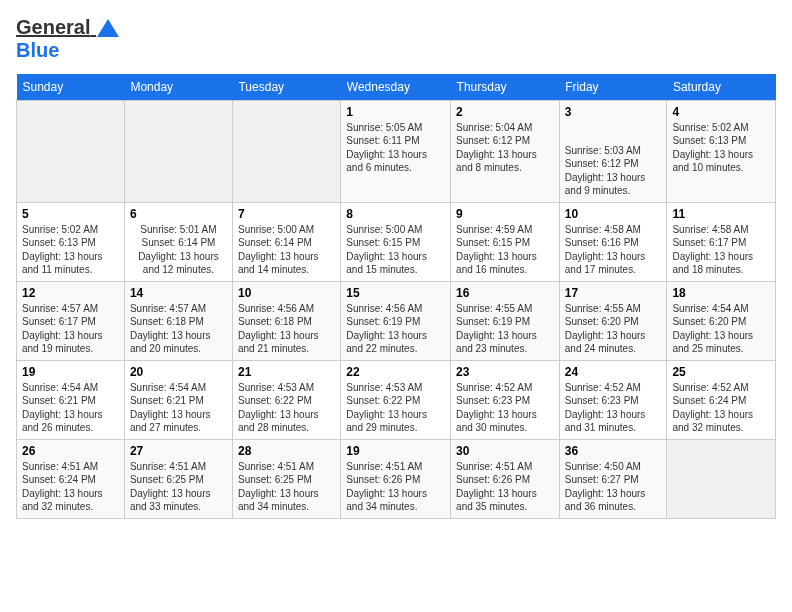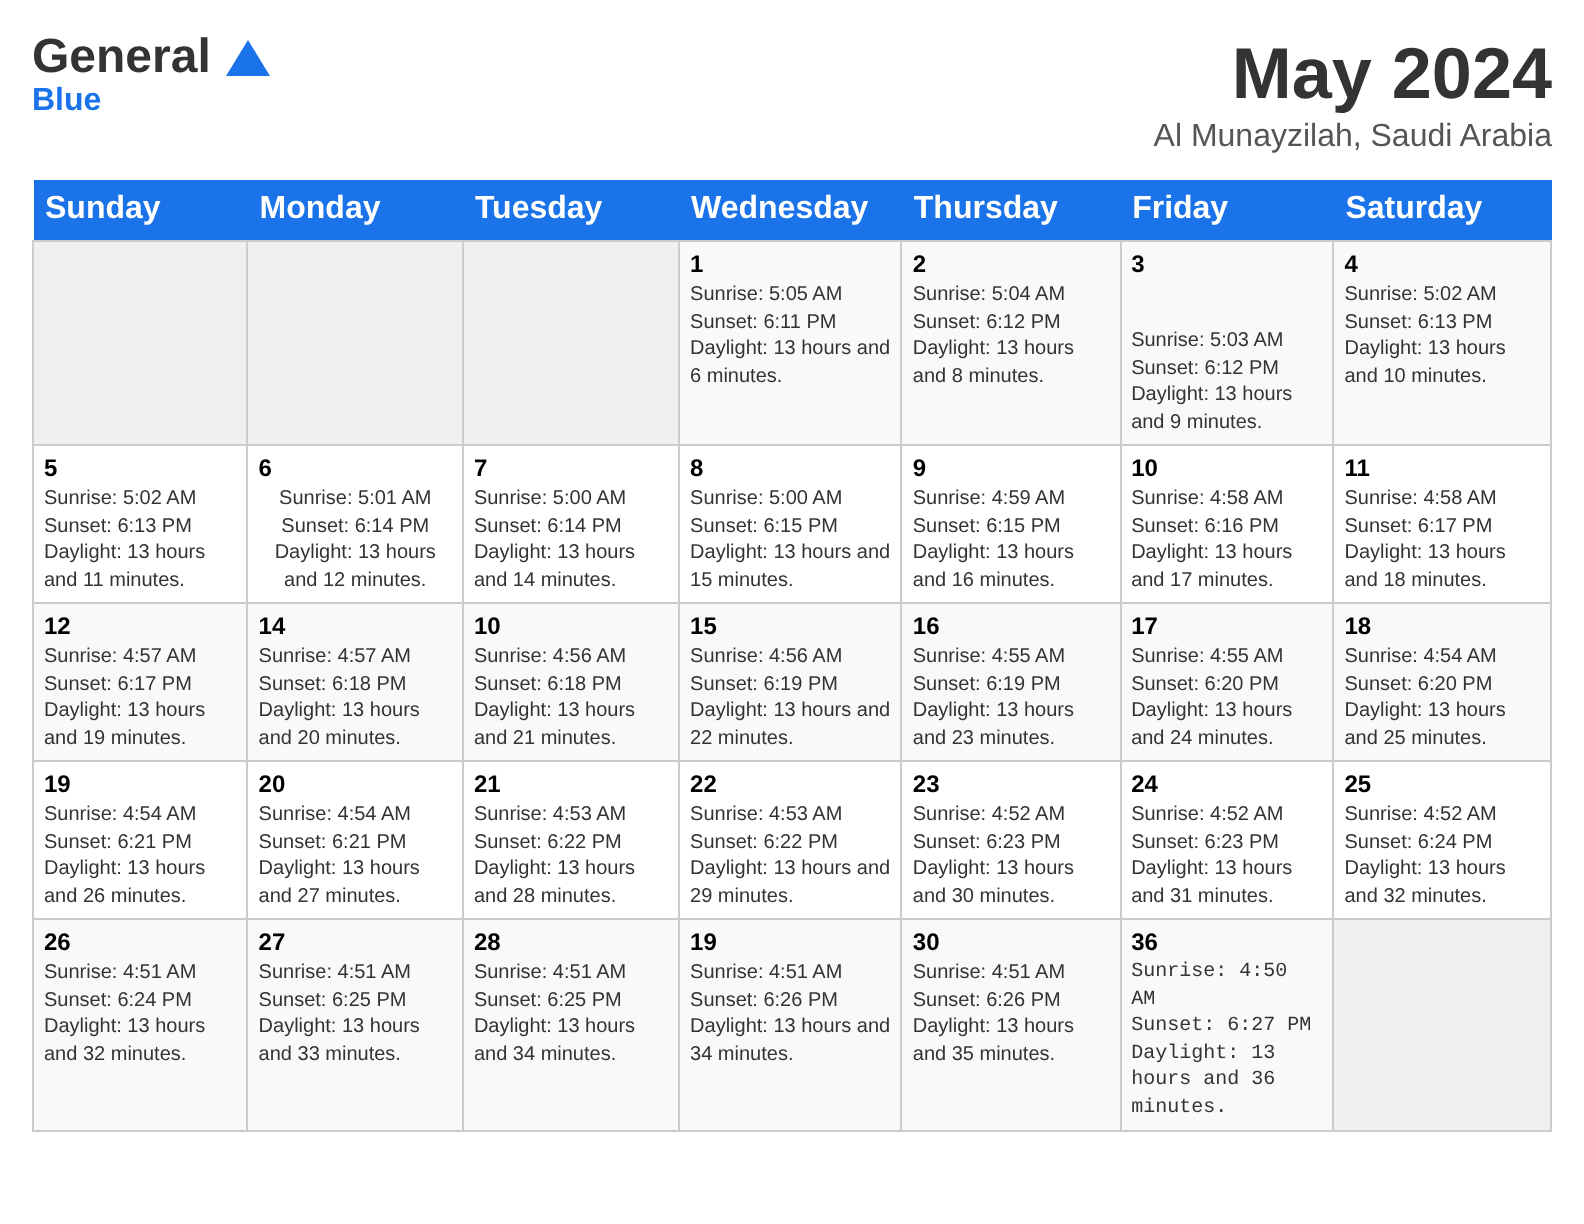--- a/index.html
+++ b/index.html
@@ -36,22 +36,22 @@
     table {
       width: 100%;
       border-collapse: collapse;
       font-size: 11px;
     }
     thead tr th {
       background-color: #1a73e8;
       color: #fff;
       text-align: left;
       padding: 6px 6px;
-      font-size: 16px;
-      font-weight: bold;
+      font-size: 12px;
+      font-weight: normal;
     }
     tbody tr td {
       border: 1px solid #ccc;
       padding: 4px 5px;
       vertical-align: top;
       width: 113px;
       min-height: 70px;
     }
     tbody tr:nth-child(odd) {
       background-color: #f9f9f9;
@@ -74,34 +74,30 @@
       background-color: #f0f0f0 !important;
     }
   </style>
 </head>
 <body>
 
 <div class="header">
   <div class="logo">
     <div>
       <div style="display:flex;align-items:center;">
-        <div style="font-size:24px;font-weight:bold;color:#333;line-height:1.1;">
+        <div style="font-size:20px;font-weight:bold;color:#333;line-height:1.1;text-decoration:underline;">
           <span style="color:#333;">General</span>
           
           <svg width="22" height="20" viewBox="0 0 22 20" style="vertical-align:middle;margin:0 1px;">
             <polygon points="11,0 22,18 0,18" fill="#1a73e8"></polygon>
           </svg>
         </div>
       </div>
-      <div style="font-size:16px;font-weight:bold;color:#1a73e8;">Blue</div>
+      <div style="font-size:20px;font-weight:bold;color:#1a73e8;">Blue</div>
     </div>
-  </div>
-  <div class="title-section">
-    <div class="main-title">May 2024</div>
-    <div class="subtitle">Al Munayzilah, Saudi Arabia</div>
   </div>
 </div>
 
 <table>
   <thead>
     <tr>
     <th>Sunday</th>
         <th>Monday</th>
         <th>Tuesday</th>
         <th>Wednesday</th>
@@ -298,20 +294,20 @@
 Daylight: 13 hours and 34 minutes.</div>
         </td>
         <td>
           <span class="day-num">30</span>
           <div class="day-info" style="white-space: pre-line;">Sunrise: 4:51 AM
 Sunset: 6:26 PM
 Daylight: 13 hours and 35 minutes.</div>
         </td>
         <td>
           <span class="day-num">36</span>
-          <div class="day-info" style="white-space: pre-line; font-family: Liberation Mono, monospace;">Sunrise: 4:50 AM
+          <div class="day-info" style="white-space: pre-line;">Sunrise: 4:50 AM
 Sunset: 6:27 PM
 Daylight: 13 hours and 36 minutes.</div>
         </td>
         <td class="empty-cell"></td>
       </tr>
     </tbody>
 </table>
 
 </body></html>

